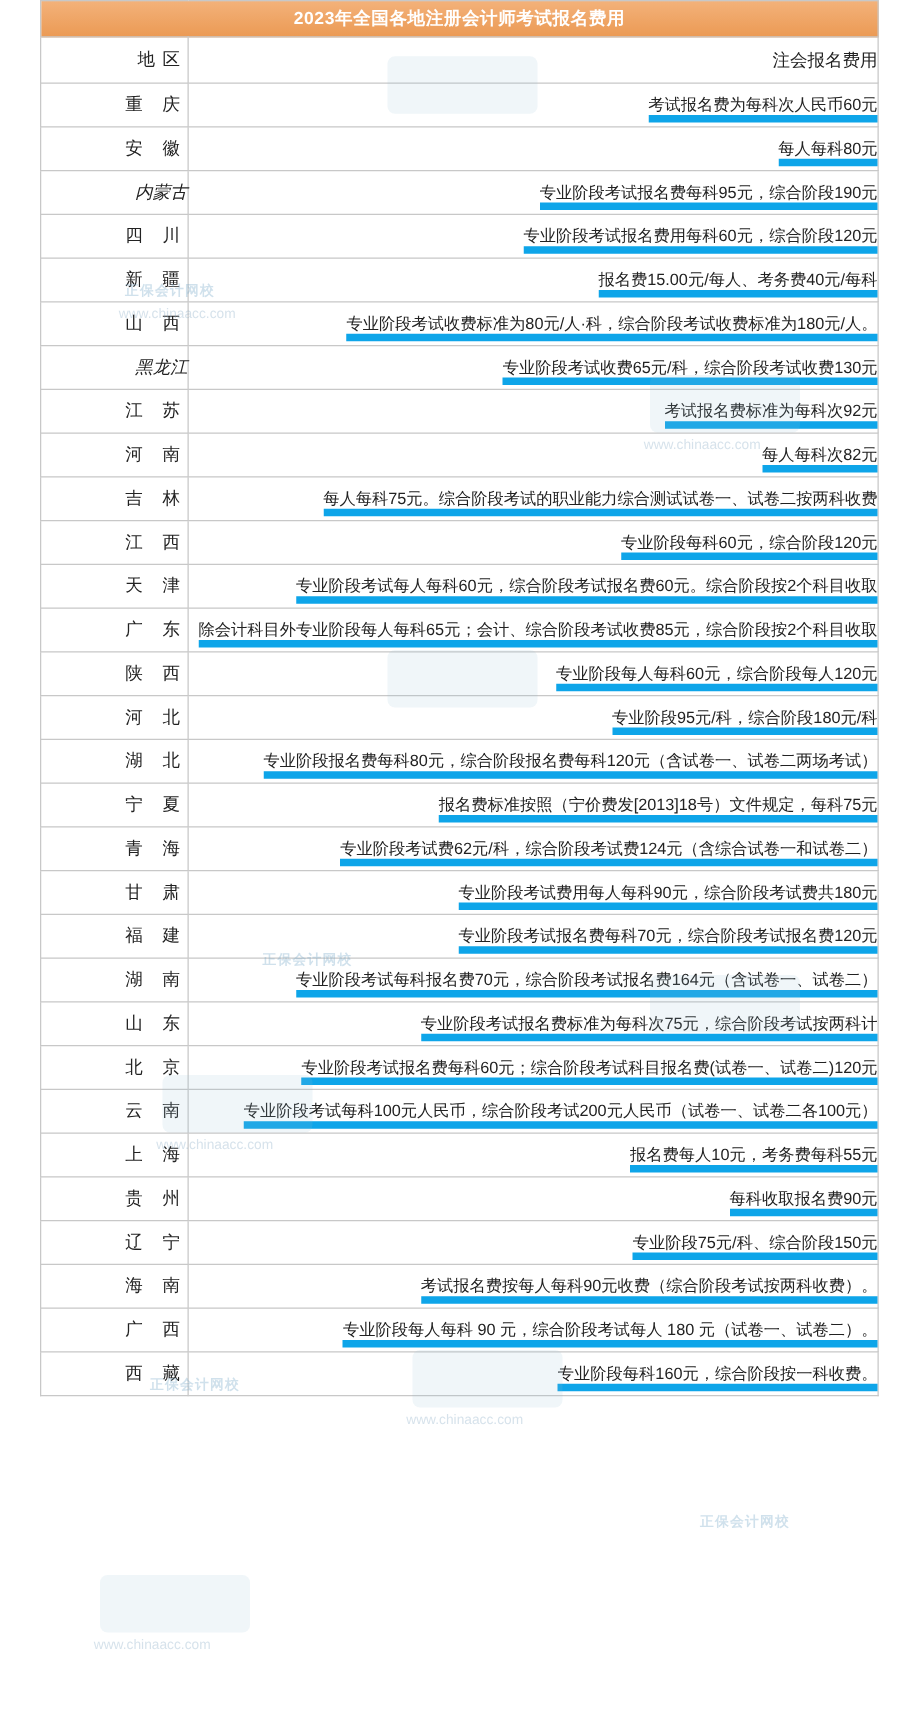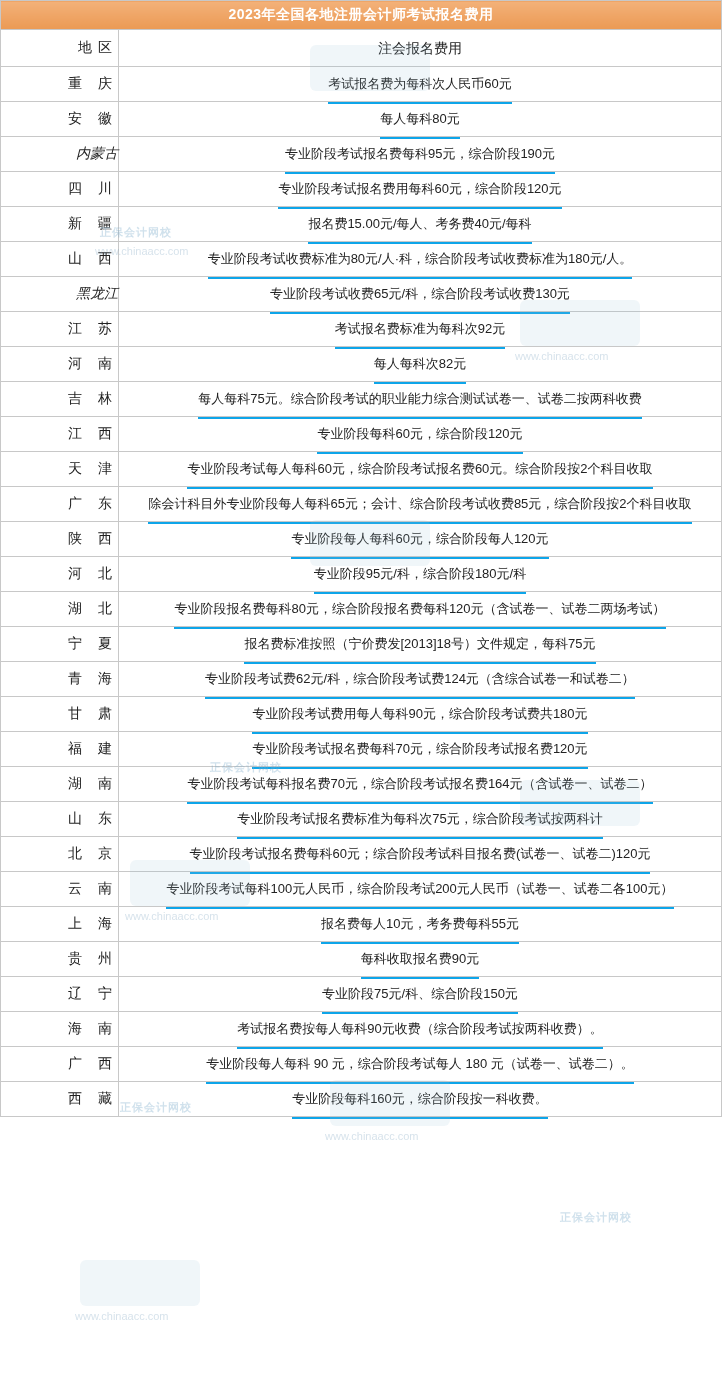--- a/index.html
+++ b/index.html
@@ -48,24 +48,25 @@
     background: rgba(150,190,215,0.14);
     color: rgba(110,155,185,0.33);
     font-size: 12px;
     line-height: 14px;
     text-align: center;
     padding-top: 8px;
     box-sizing: border-box;
   }
   table.fee-table {
     border-collapse: collapse;
-    width: 722px;
+    width: 671px;
     table-layout: fixed;
     position: relative;
     z-index: 1;
+    margin-left: 32px;
   }
   table.fee-table td, table.fee-table th {
     border: 1px solid #c8c8c8;
     padding: 0;
   }
   .title-row td {
     background: #f0a868;
     background: linear-gradient(180deg,#f3b179 0%, #eb9a54 100%);
     color: #ffffff;
     text-align: center;
@@ -86,32 +87,32 @@
     height: 34px;
     letter-spacing: 6px;
     text-indent: 6px;
   }
   td.region.nospace {
     letter-spacing: 0;
     text-indent: 0;
     font-style: italic;
   }
   td.fee {
-    text-align: center;
+    text-align: right;
     vertical-align: middle;
     font-size: 13px;
     color: #222222;
     height: 34px;
     padding: 5px 8px;
     line-height: 22px;
   }
   td.fee .u {
-    border-bottom: 2px solid #0ea5e9;
+    border-bottom: 6px solid #0ea5e9;
     display: inline;
-    padding-bottom: 11px;
+    padding-bottom: 1px;
   }
   .header-row td.region,
   .header-row td.fee {
     font-size: 14px;
     height: 36px;
   }
 </style>
 </head>
 <body>
 

